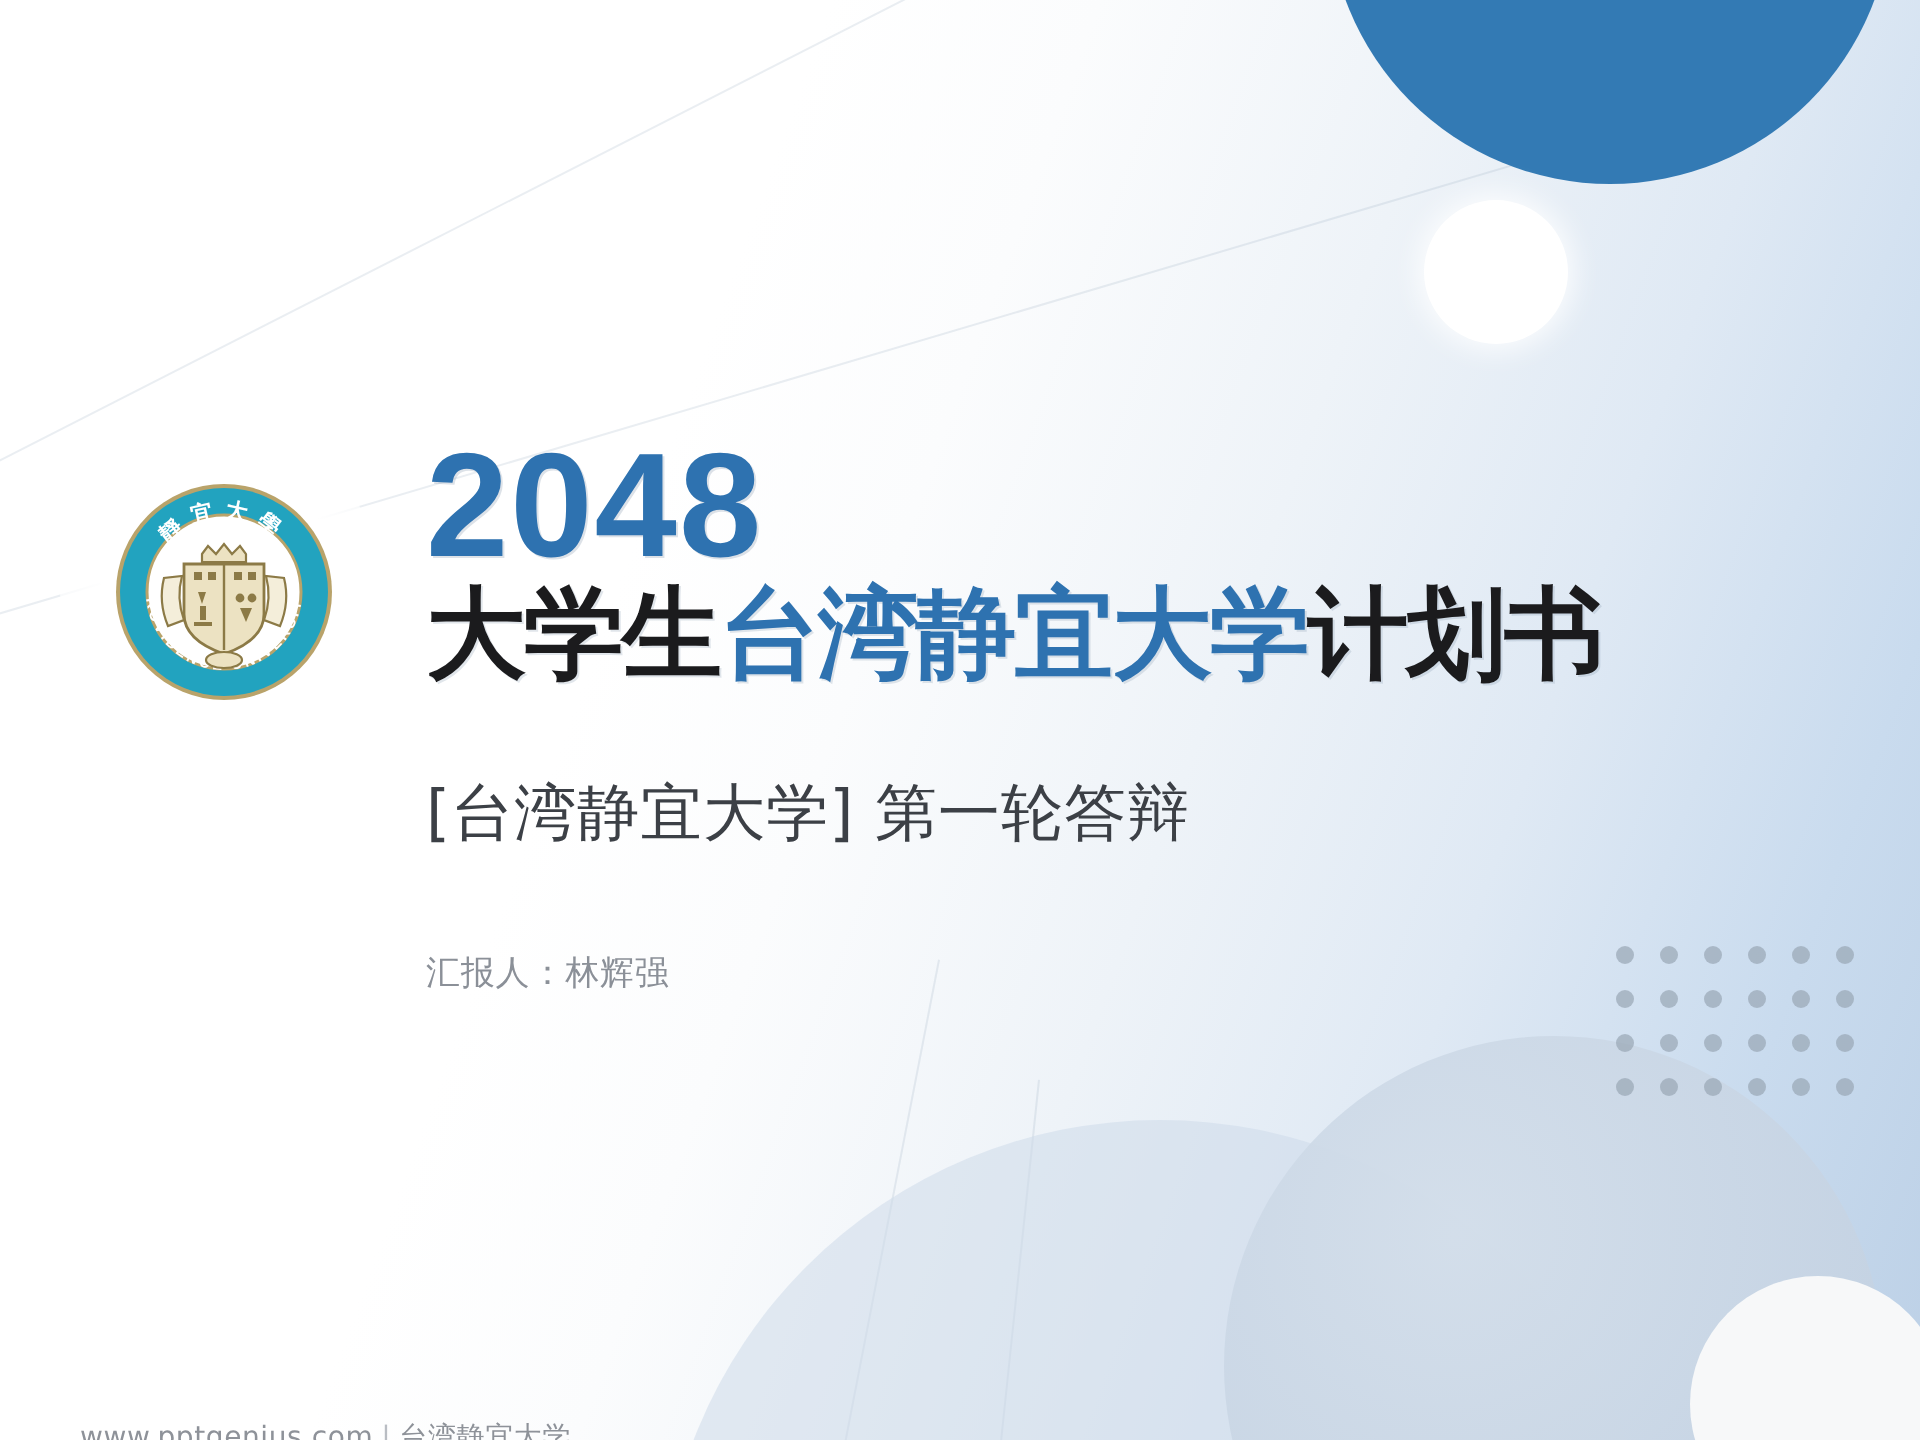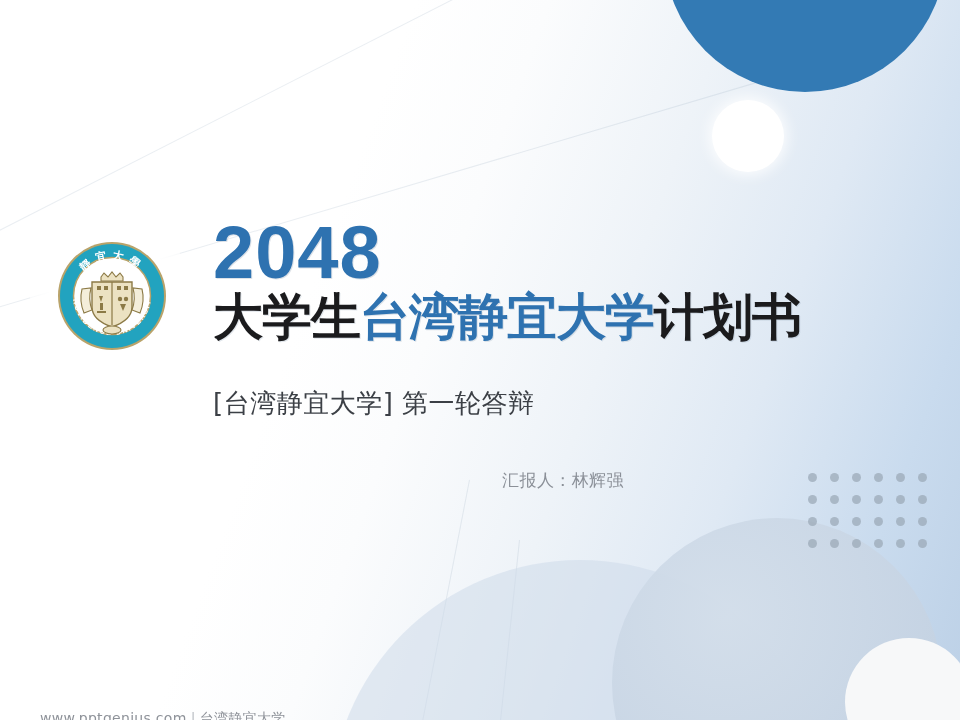--- a/index.html
+++ b/index.html
@@ -131,34 +131,33 @@
     margin: 0;
     white-space: nowrap;
     letter-spacing: -1px;
     text-shadow: 1px 1px 0 rgba(120,140,165,0.22);
   }
   .headline .dark  { color: #1b1b1d; }
   .headline .accent{ color: #2e72b0; }
 
   .subtitle {
     font-family: "DejaVu Sans", "Liberation Sans", sans-serif;
-    font-size: 26px;
+    font-size: 31px;
     color: #3c4046;
     margin: 42px 0 0 0;
     letter-spacing: 0.5px;
   }
 
   .meta {
     margin-top: 46px;
     font-family: "DejaVu Sans", "Liberation Sans", sans-serif;
     font-size: 17px;
     color: #8b9098;
     line-height: 1.55;
     letter-spacing: 0.4px;
-    text-align: center;
   }
   .meta div { margin: 0; }
 
   
   .footer {
     position: absolute;
     left: 40px;
     top: 710px;
     font-family: "DejaVu Sans", "Liberation Sans", sans-serif;
     font-size: 14px;

